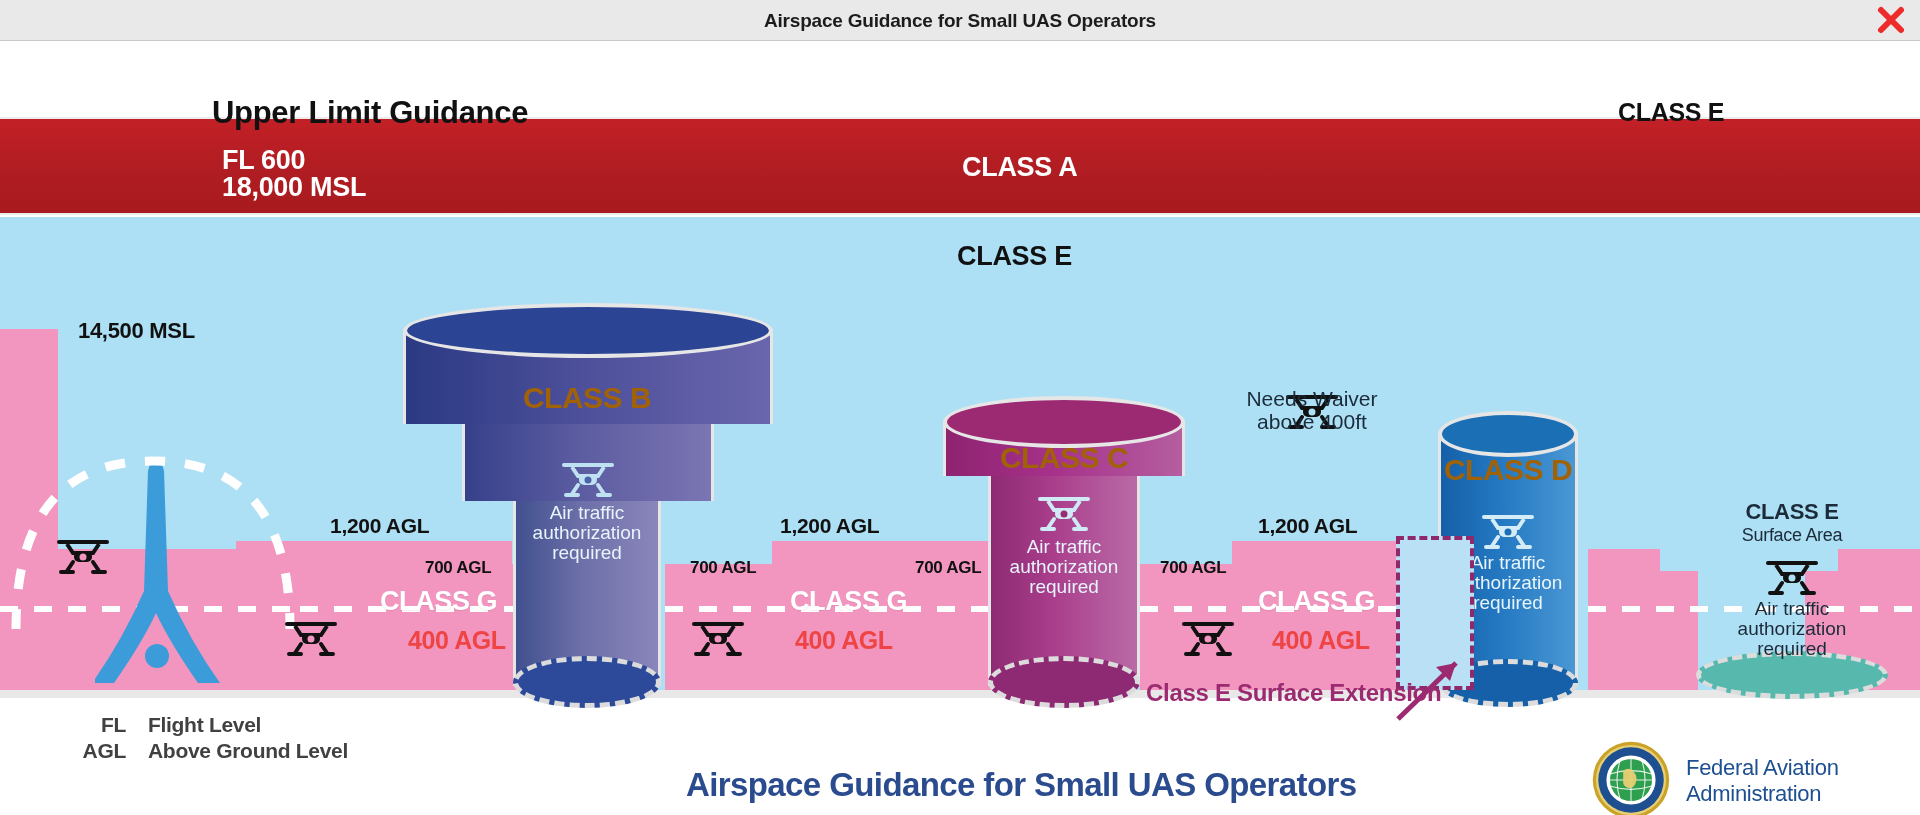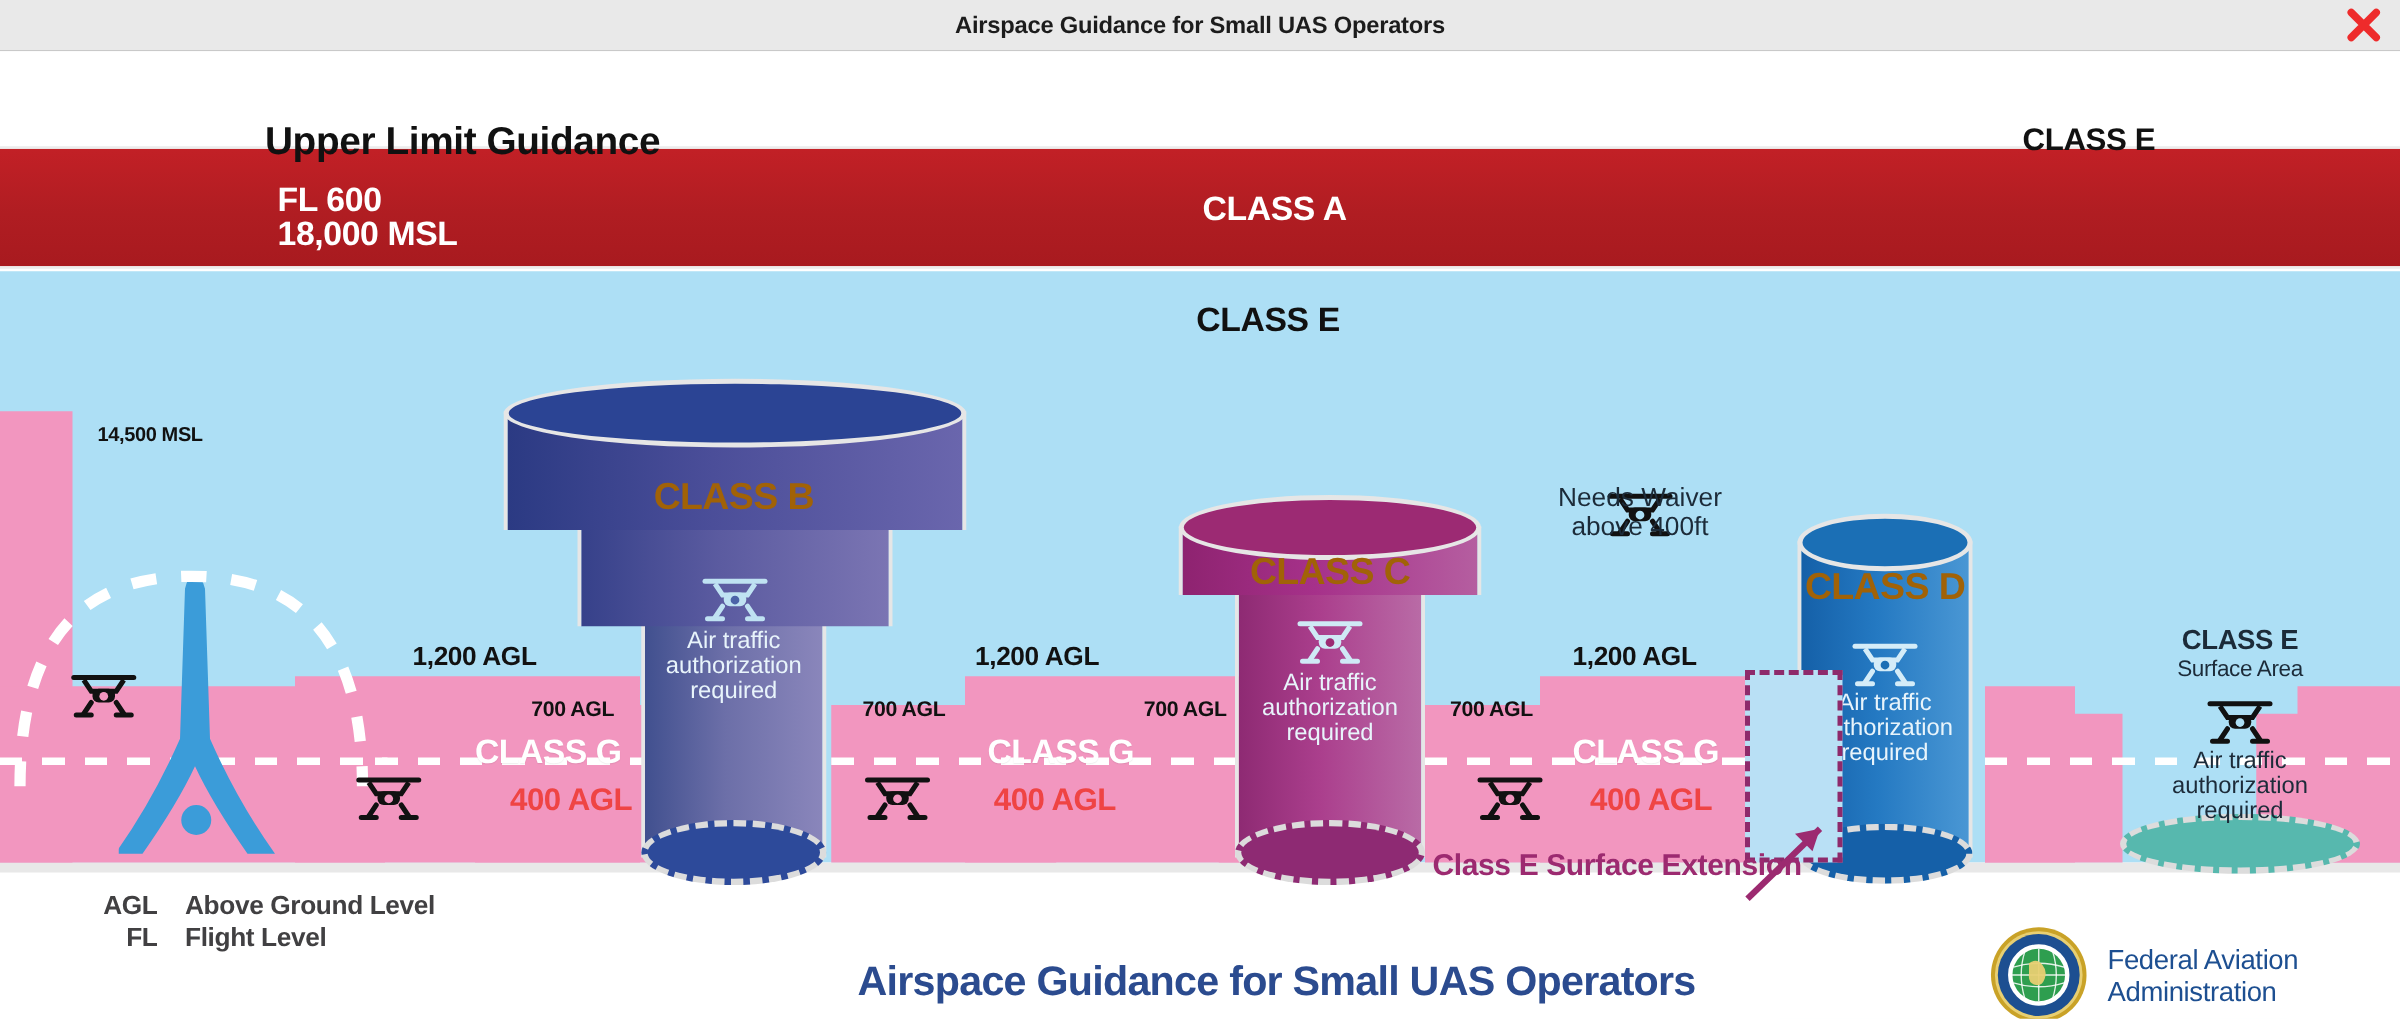--- a/index.html
+++ b/index.html
@@ -28,21 +28,21 @@
   #class-e-band{ top:176px; height:473px; background:#addff5; }
   #ground-strip{ top:649px; height:8px; background:#e8e8e8; }
 
   
   .cap{ position:absolute; font-weight:bold; color:#111;
         white-space:nowrap; letter-spacing:-0.3px; }
   #upper-limit{ left:212px; top:54px; font-size:31px; }
   #class-e-top{ left:1618px; top:57px; font-size:25px; }
   #class-a-label{ left:962px; top:111px; font-size:27px; color:#fff; }
   #class-e-mid{ left:957px; top:200px; font-size:27px; }
-  #msl-14500{ left:78px; top:299px; font-size:16px; }
+  #msl-14500{ left:78px; top:277px; font-size:22px; }
 
   .agl-lab{ position:absolute; font-weight:bold; color:#111; font-size:21px;
             white-space:nowrap; letter-spacing:-0.3px; }
   .agl-sm{ font-size:17px; }
 
   
   .pink{ position:absolute; background:#f296bf; }
 
   
   .dash400{ position:absolute; height:6px;
@@ -329,26 +329,26 @@
     <rect x="2" y="4" width="52" height="4" rx="2" fill="#111"></rect>
     <path d="M12 8 l6 9 h20 l6 -9" fill="none" stroke="#111" stroke-width="4"></path>
     <rect x="19" y="15" width="18" height="11" rx="5" fill="#111"></rect>
     <circle cx="28" cy="21" r="3.5" fill="#f296bf"></circle>
     <path d="M18 26 l-6 9 M38 26 l6 9" stroke="#111" stroke-width="4" stroke-linecap="round"></path>
     <path d="M6 36 h12 M38 36 h12" stroke="#111" stroke-width="4" stroke-linecap="round"></path>
   </svg>
 
   <div id="legend">
     <div class="leg-row">
+      <div class="leg-abbr">FL</div>
+      <div class="leg-def">Flight Level</div>
+    </div>
+    <div class="leg-row">
       <div class="leg-abbr">AGL</div>
       <div class="leg-def">Above Ground Level</div>
-    </div>
-    <div class="leg-row">
-      <div class="leg-abbr">FL</div>
-      <div class="leg-def">Flight Level</div>
     </div>
   </div>
 
   <div id="footer-title">Airspace Guidance for Small UAS Operators</div>
 
   <svg id="faa-logo" viewBox="0 0 100 100">
     <circle cx="50" cy="50" r="49" fill="#c9a227"></circle>
     <circle cx="50" cy="50" r="45" fill="#e8cf72"></circle>
     <circle cx="50" cy="50" r="42" fill="#1d4f91"></circle>
     <circle cx="50" cy="50" r="30" fill="#ffffff"></circle>

